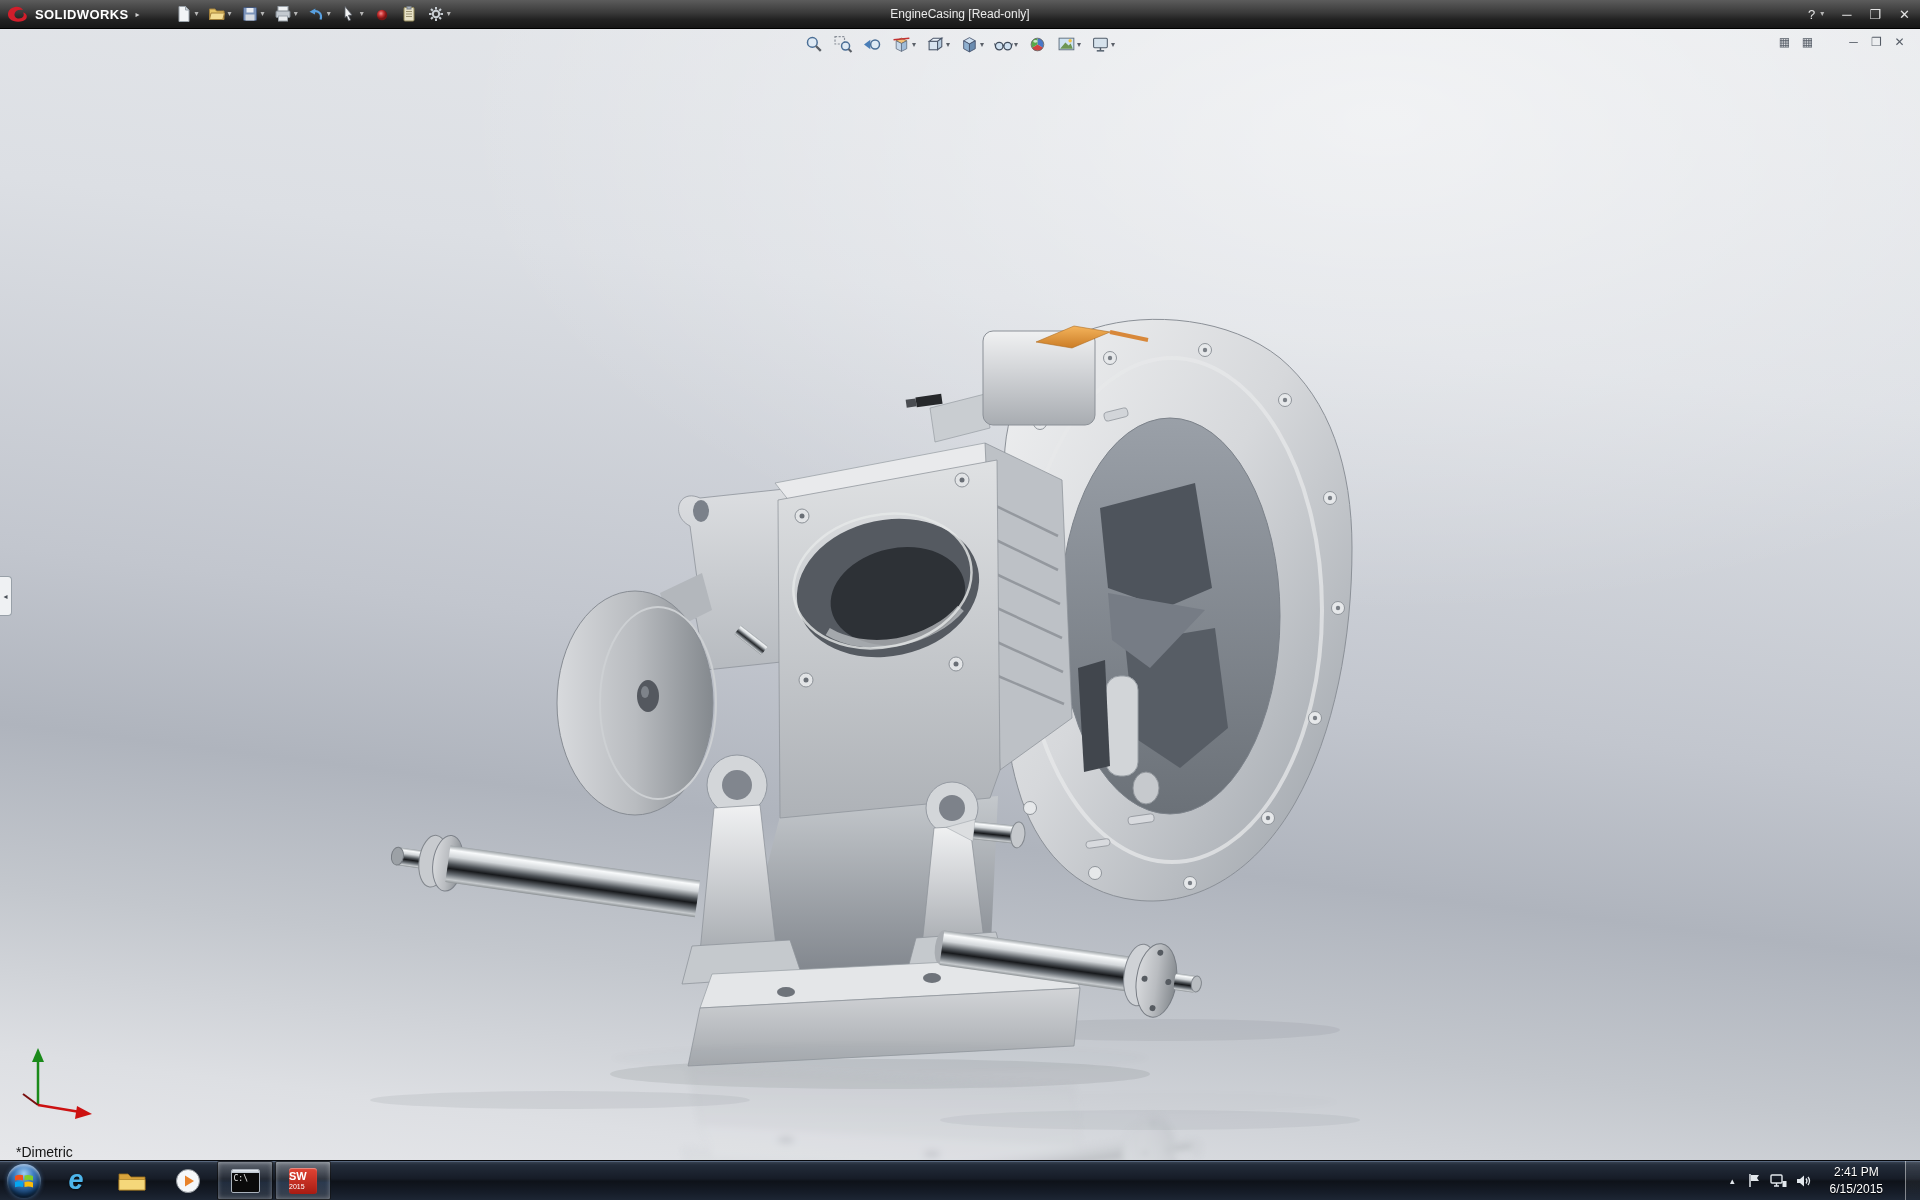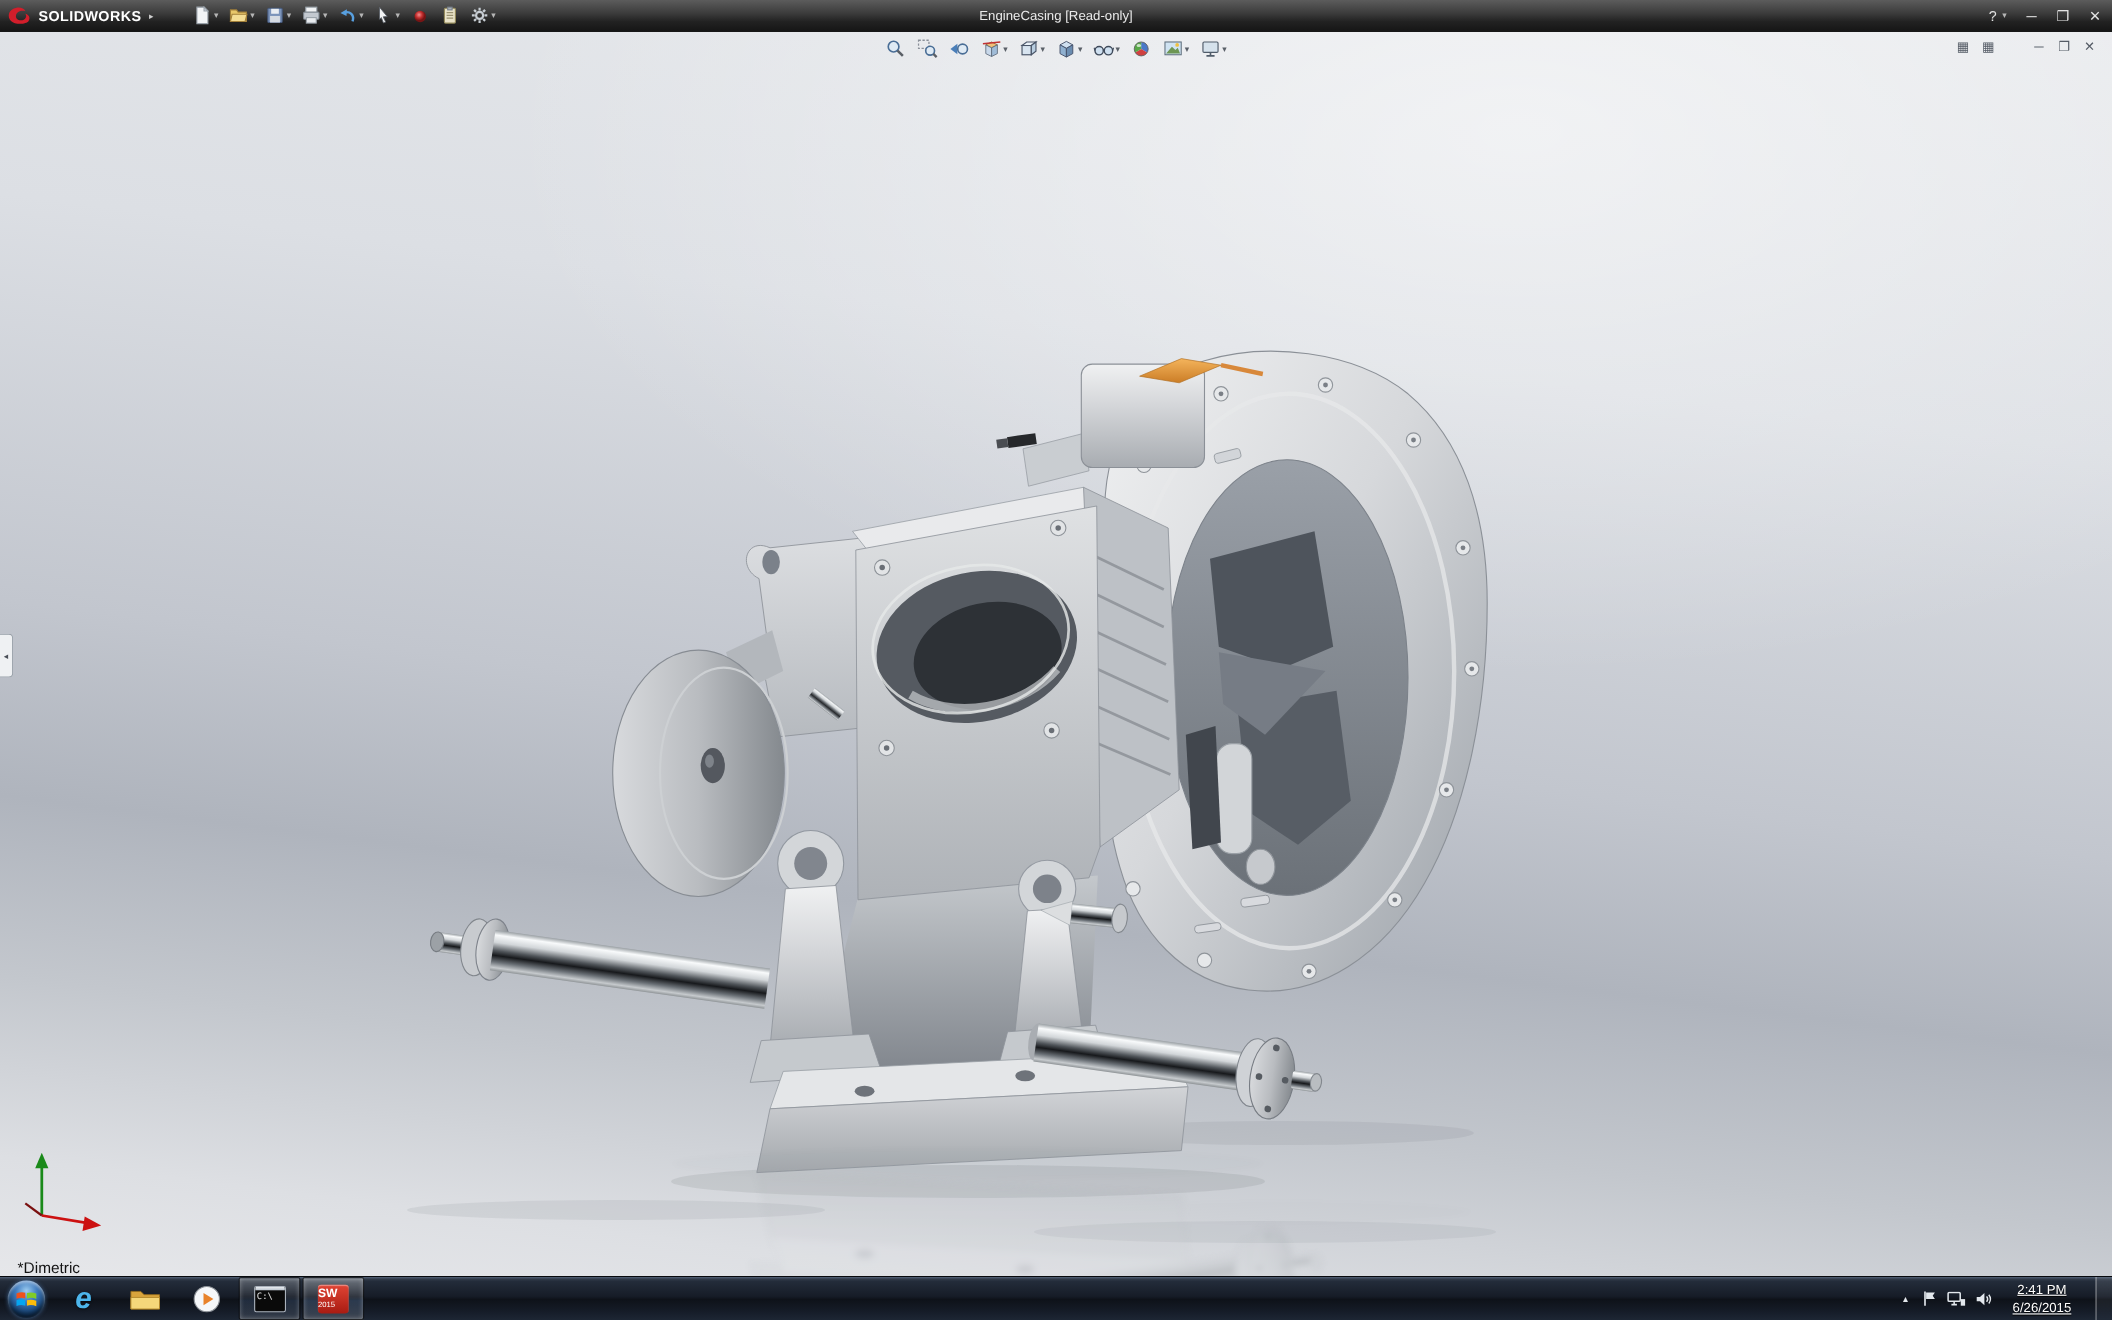--- a/index.html
+++ b/index.html
@@ -63,21 +63,21 @@
   .cmd-icon{width:27px;height:22px;background:#0a0a0a;border:1px solid #aab2bc;border-radius:2px;position:relative;overflow:hidden;}
   .cmd-icon .bar{height:3px;background:linear-gradient(#e8ecf1,#b9c2cc);}
   .cmd-icon .txt{color:#e8e8e8;font-family:"DejaVu Sans Mono",monospace;font-size:8px;padding:2px 0 0 2px;line-height:1;}
   .sw-icon{width:28px;height:26px;background:linear-gradient(#e04434,#a81b12);border-radius:3px;
     display:flex;flex-direction:column;align-items:flex-start;justify-content:center;box-shadow:inset 0 1px 1px rgba(255,255,255,.4);}
   .sw-icon .l1{color:#fff;font-weight:bold;font-size:11px;line-height:1.05;}
   .sw-icon .l2{color:#fff;font-size:7px;line-height:1;}
   .tray{margin-left:auto;display:flex;align-items:center;gap:9px;padding-right:0;}
   .chev{color:#e2e7ec;font-size:9px;padding:3px;}
   .tray svg{display:block;}
-  .clock{color:#fff;font-size:12px;text-align:center;line-height:1.35;padding:0 9px;text-shadow:0 1px 1px #000;text-decoration:underline;}
+  .clock{color:#fff;font-size:12px;text-align:center;line-height:1.35;padding:0 9px;text-shadow:0 1px 1px #000;}
   .show-desktop{width:14px;align-self:stretch;border-left:1px solid rgba(255,255,255,.45);
     background:linear-gradient(rgba(255,255,255,.10),rgba(255,255,255,.02));margin-left:4px;}
 </style>
 </head>
 <body>
 
 <div class="screen">
 
   <div class="titlebar">
     <div class="brand">
@@ -554,19 +554,19 @@
         <line x1="6.5" y1="9" x2="6.5" y2="12" stroke="#e2e7ec" stroke-width="1.4"></line>
         <rect x="12.5" y="7" width="4" height="6" fill="#e2e7ec"></rect>
       </svg>
       <svg width="16" height="14" viewBox="0 0 16 14">
         <polygon points="1,5 4,5 8,1.5 8,12.5 4,9 1,9" fill="#e2e7ec"></polygon>
         <path d="M10,4.5 Q12,7 10,9.5" fill="none" stroke="#e2e7ec" stroke-width="1.3"></path>
         <path d="M12,3 Q15,7 12,11" fill="none" stroke="#e2e7ec" stroke-width="1.3"></path>
       </svg>
       <div class="clock">
         <div>2:41 PM</div>
-        <div>6/26/2015</div>
+        <div>6/15/2015</div>
       </div>
       <div class="show-desktop"></div>
     </div>
   </div>
 
 </div>
 
 </body></html>

